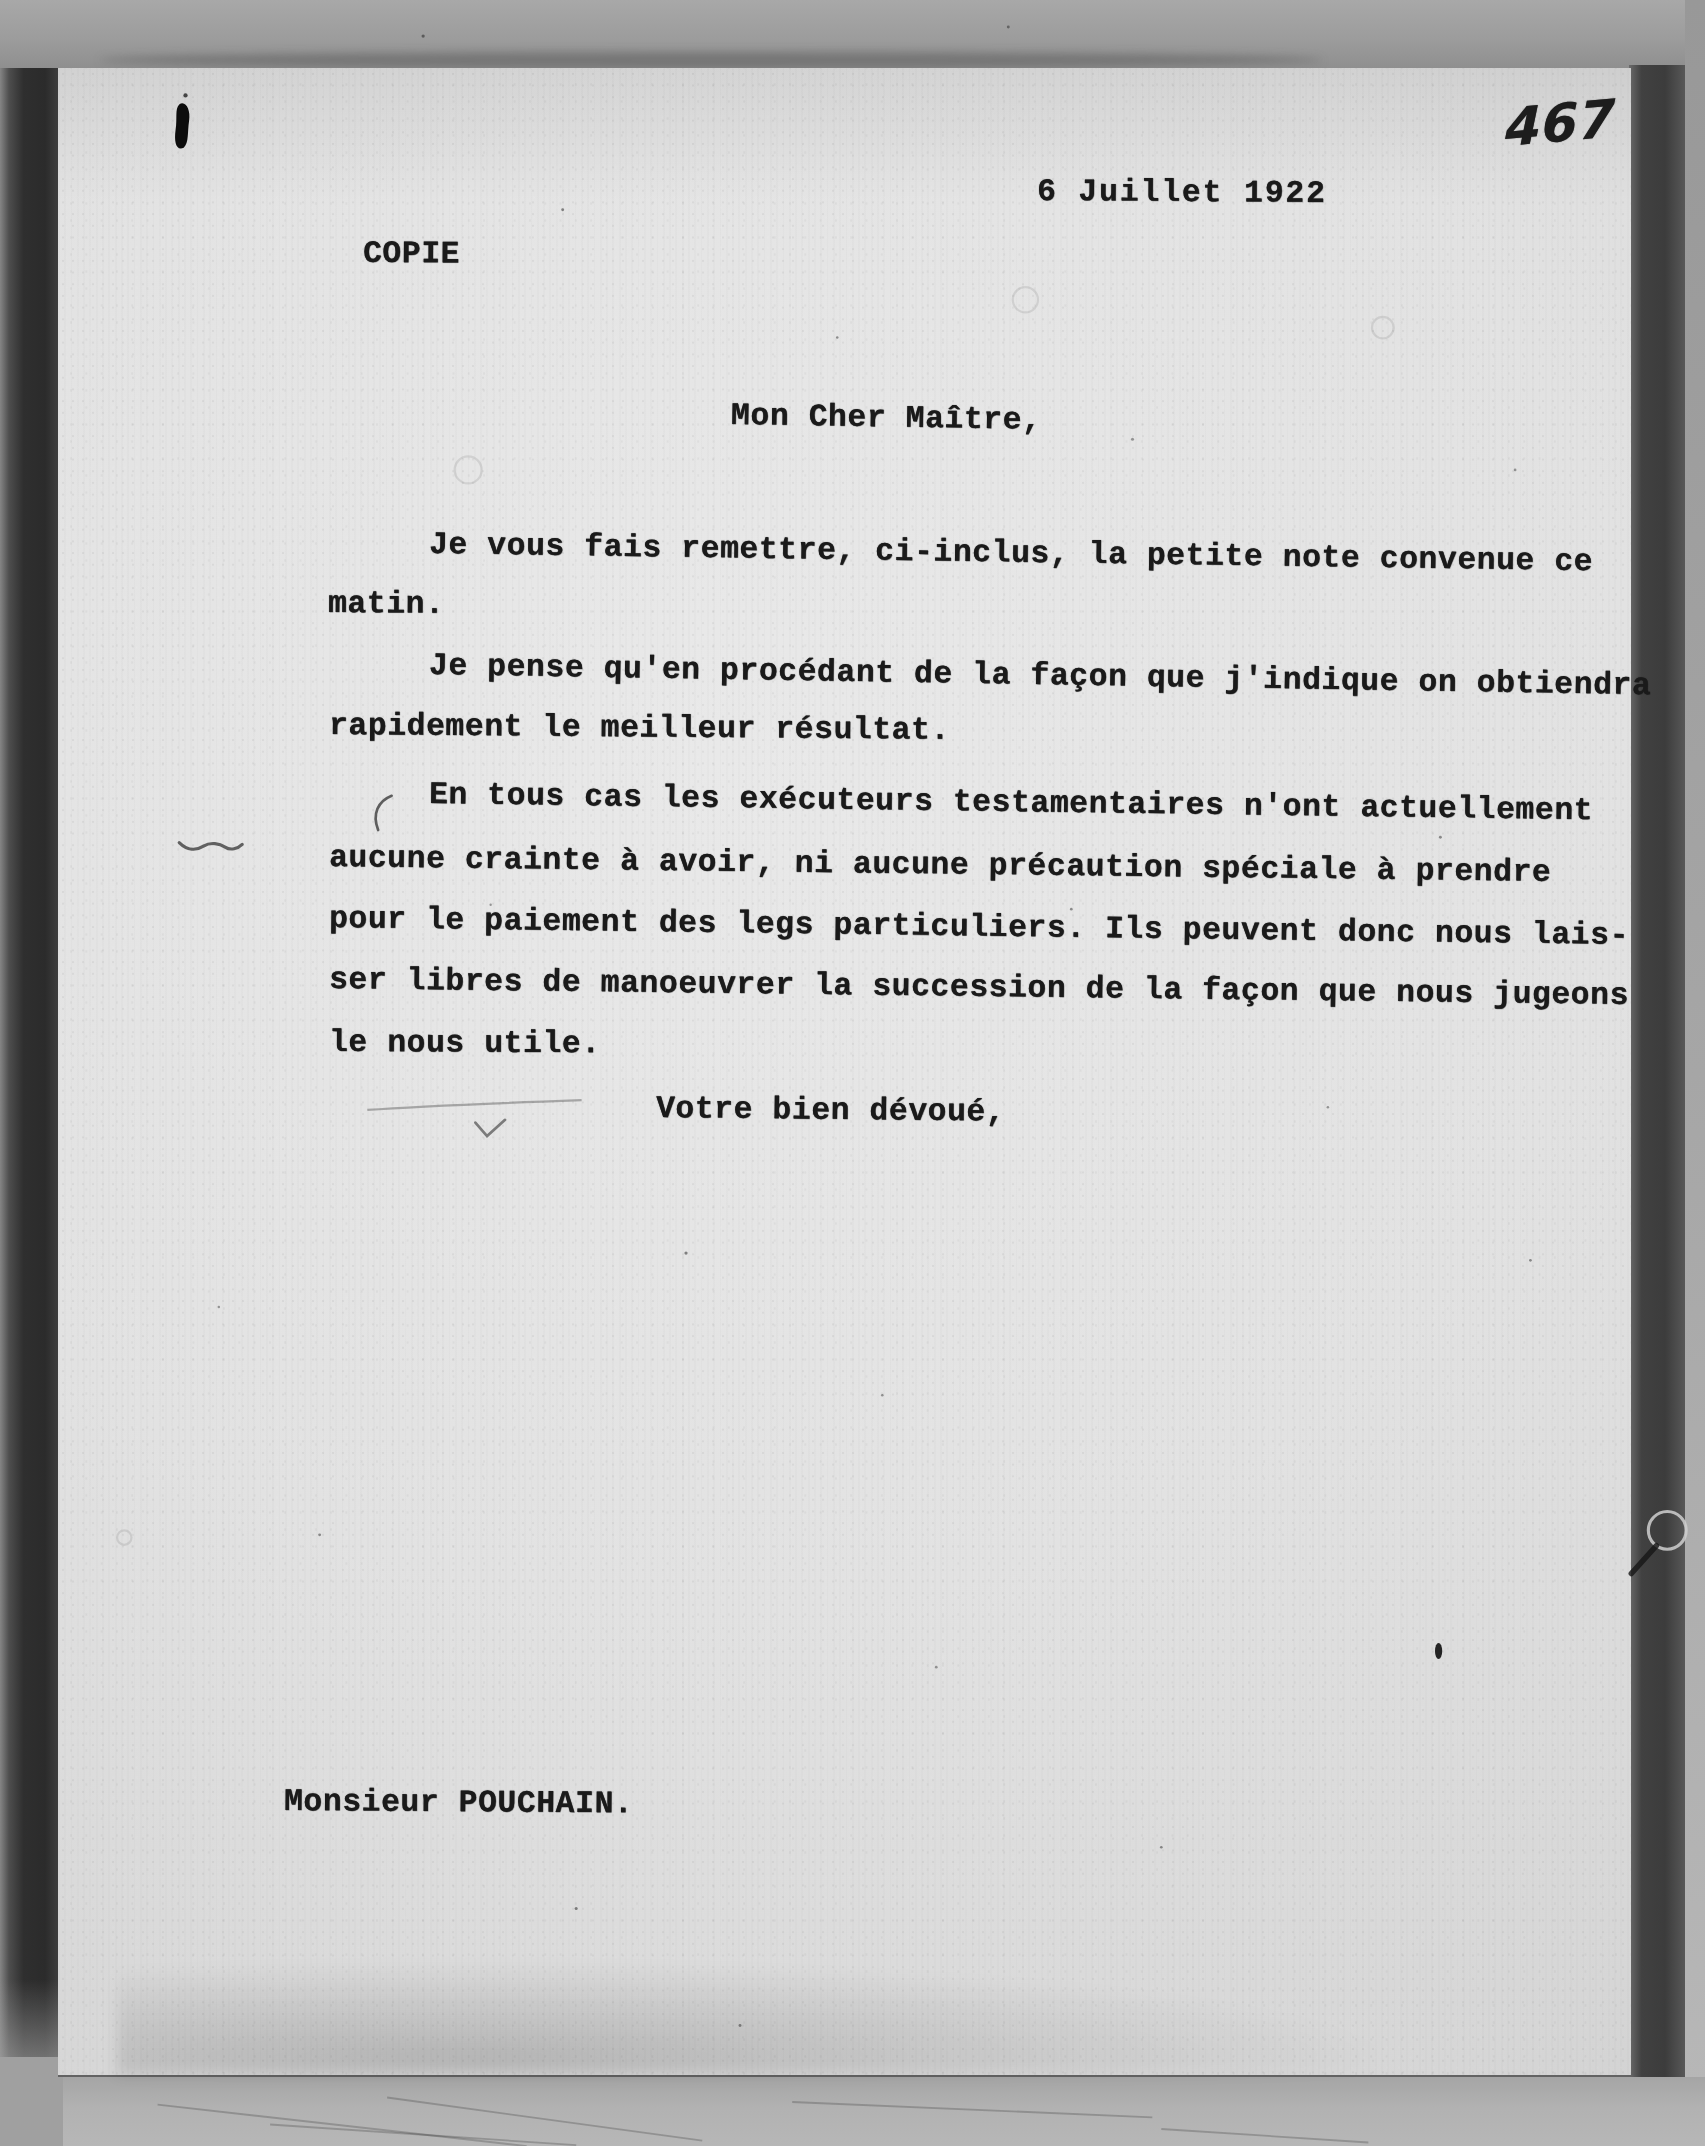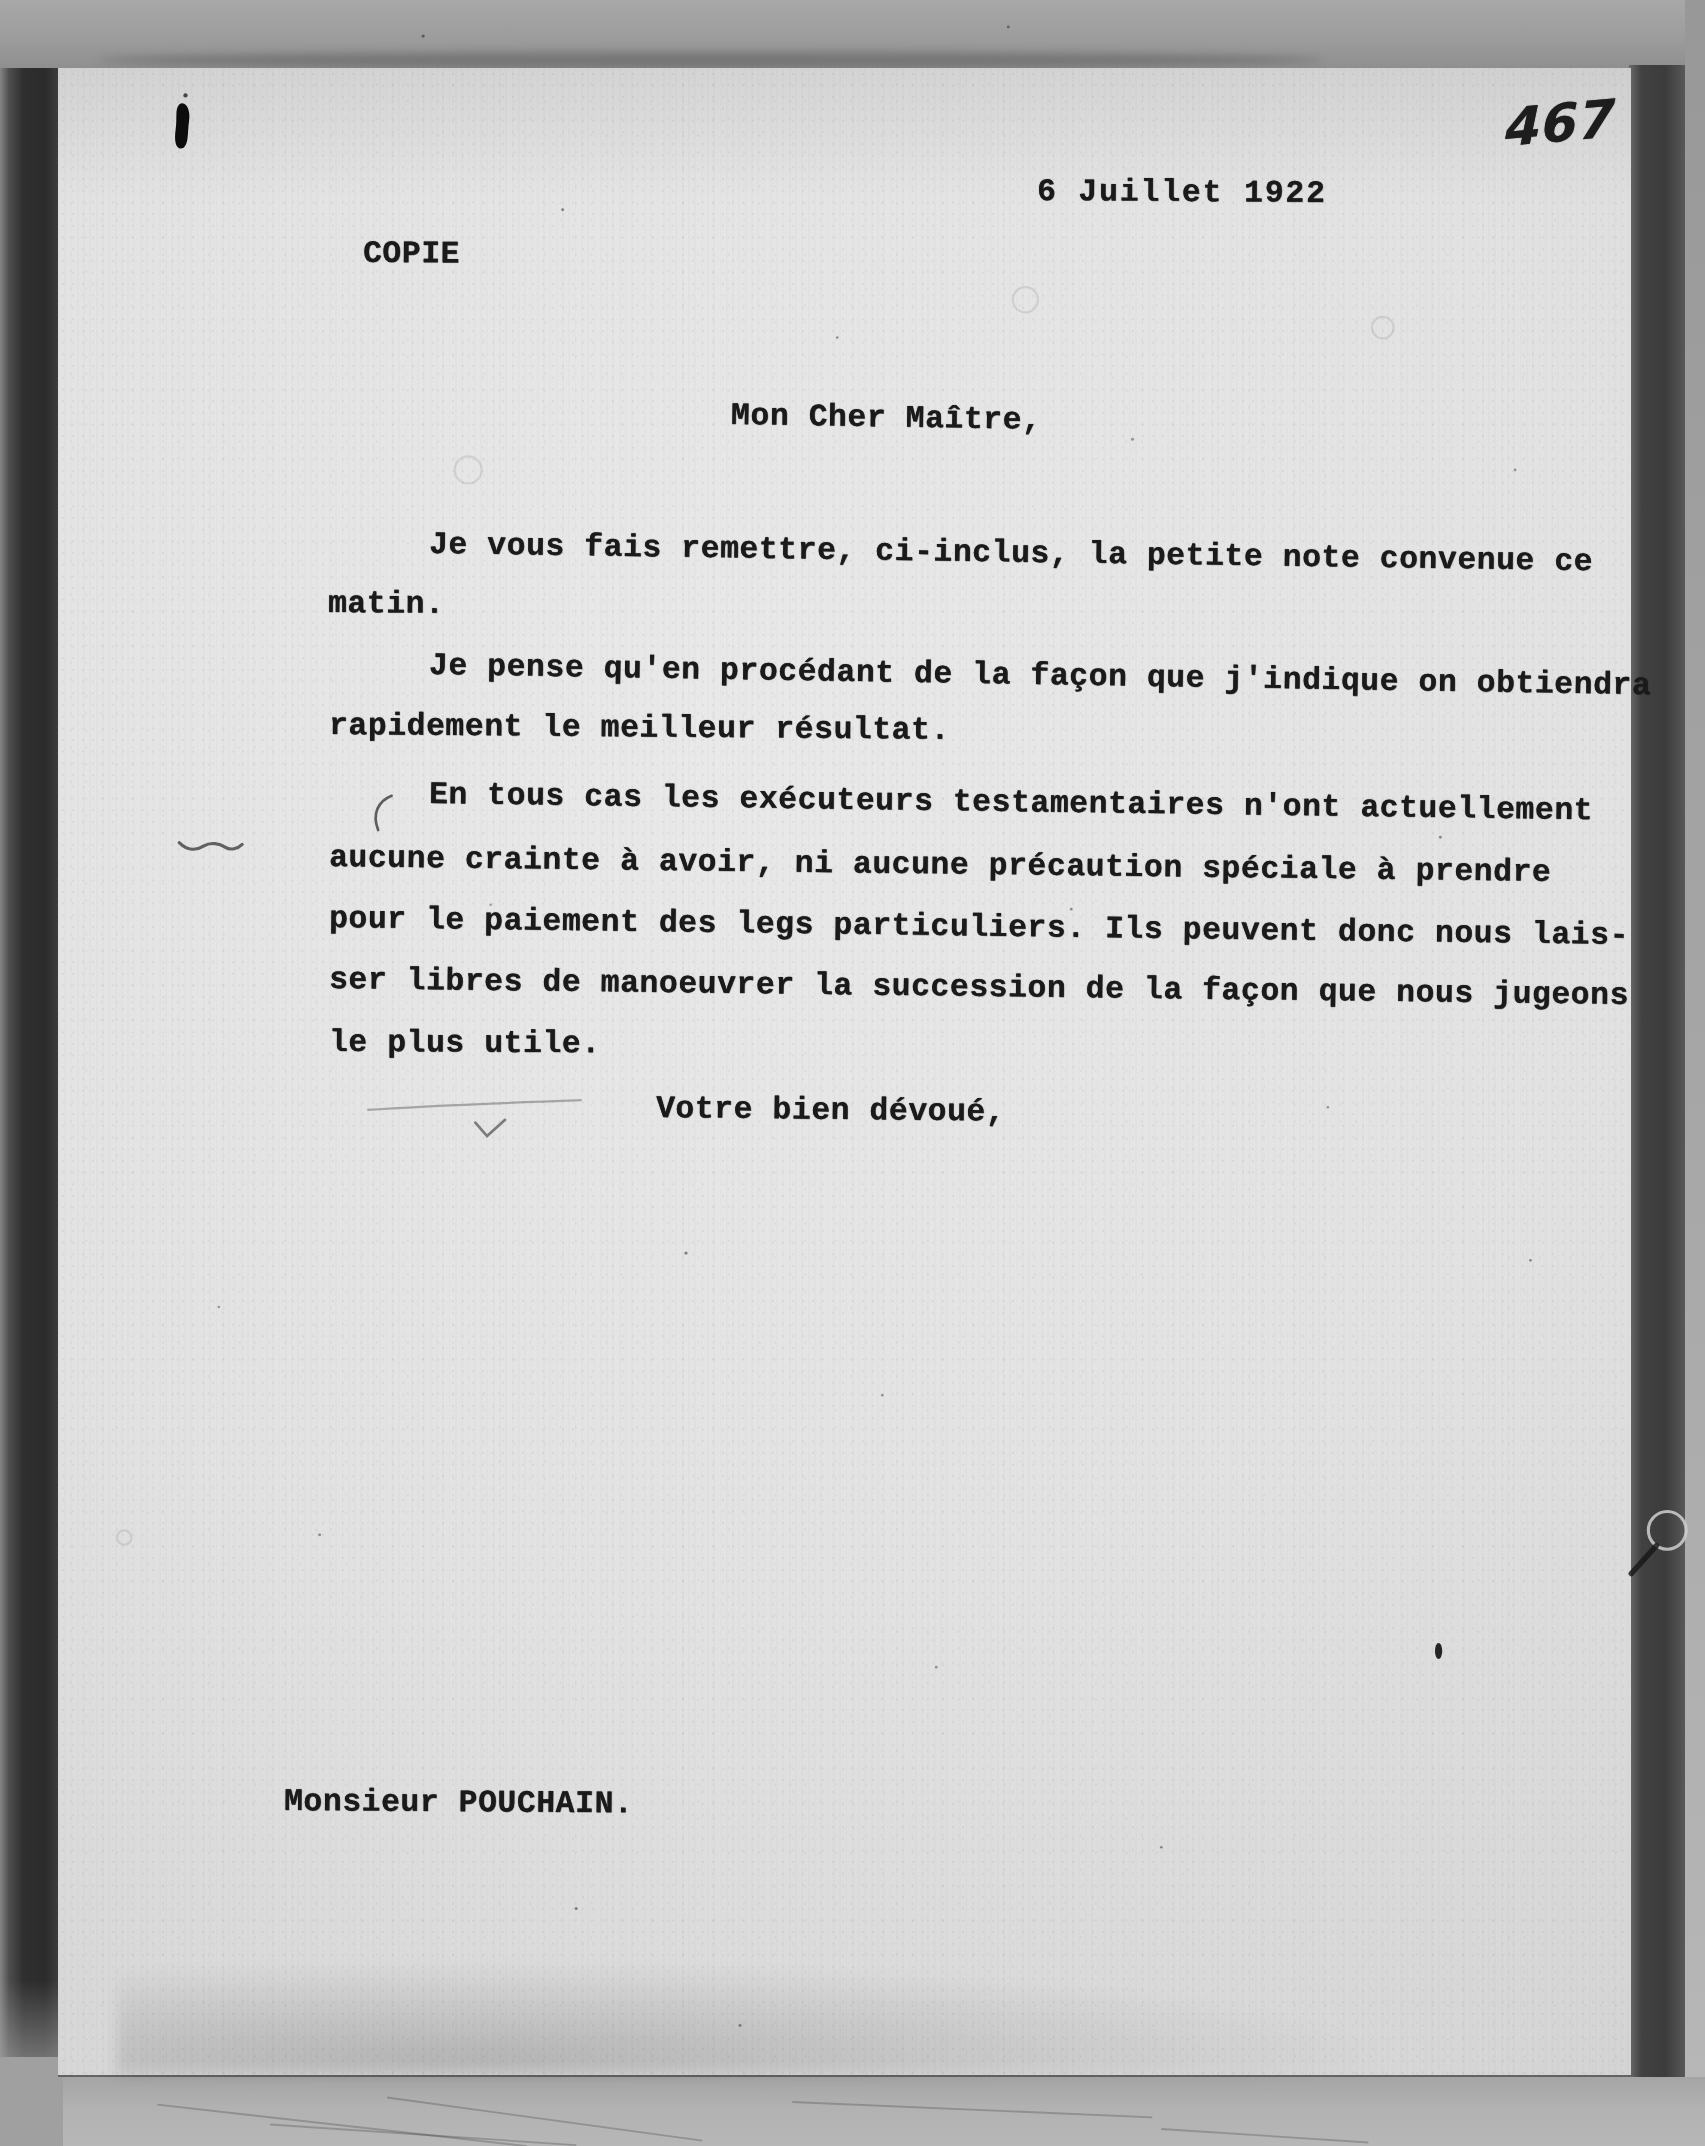--- a/index.html
+++ b/index.html
@@ -130,21 +130,21 @@
   <div class="tl t-copie">COPIE</div>
   <div class="tl t-salut">Mon Cher Maître,</div>
   <div class="tl t-b0">Je vous fais remettre, ci-inclus, la petite note convenue ce</div>
   <div class="tl t-b1">matin.</div>
   <div class="tl t-b2">Je pense qu'en procédant de la façon que j'indique on obtiendra</div>
   <div class="tl t-b3">rapidement le meilleur résultat.</div>
   <div class="tl t-b4">En tous cas les exécuteurs testamentaires n'ont actuellement</div>
   <div class="tl t-b5">aucune crainte à avoir, ni aucune précaution spéciale à prendre</div>
   <div class="tl t-b6">pour le paiement des legs particuliers. Ils peuvent donc nous lais-</div>
   <div class="tl t-b7">ser libres de manoeuvrer la succession de la façon que nous jugeons</div>
-  <div class="tl t-b8">le plus utile.</div>
+  <div class="tl t-b8">le nous utile.</div>
   <div class="tl t-closing">Votre bien dévoué,</div>
   <div class="tl t-recipient">Monsieur POUCHAIN.</div>
 
   <svg class="artifacts" width="1706" height="2147" viewBox="0 0 1895 2385">
 
     <path d="M199,116 C206,111 212,122 210,134 C208,147 210,158 204,164 C196,168 193,158 195,144 C197,132 194,121 199,116 Z" fill="#0d0d0d"></path>
     <circle cx="206" cy="106" r="2.4" fill="#222" opacity=".8"></circle>
 
     <path d="M199,936 C208,945 218,945 226,940 C234,935 244,937 250,941 C256,945 264,943 269,938" stroke="#4a4a4a" stroke-width="3.5" fill="none" stroke-linecap="round" opacity=".85"></path>
 

